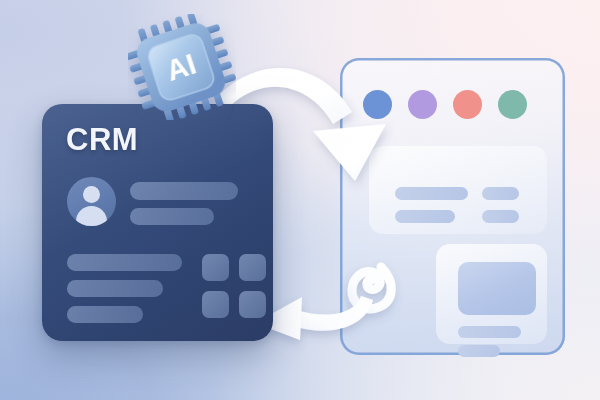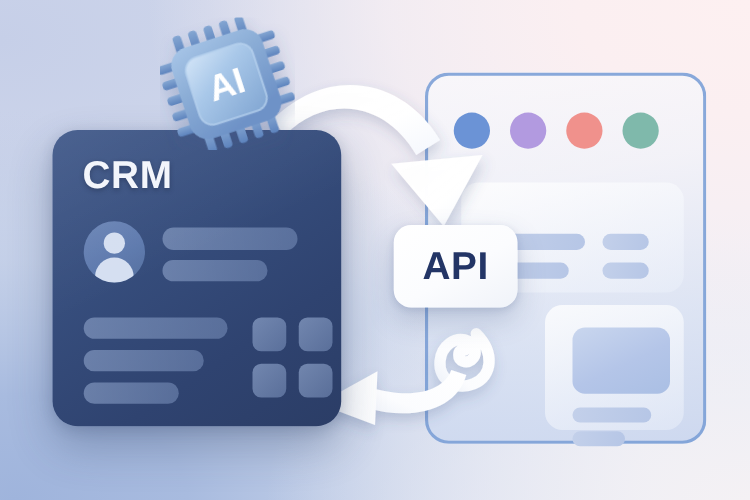--- a/index.html
+++ b/index.html
@@ -365,17 +365,14 @@
         <rect x="86" y="75" width="16" height="7" rx="3"></rect>
       </g>
 
       <rect x="15" y="15" width="76" height="76" rx="15" fill="url(#gradChipBody)"></rect>
       <rect x="25" y="25" width="56" height="56" rx="11" fill="url(#gradChipFace)" stroke="#b7d1ee" stroke-width="1.6" stroke-opacity="0.75"></rect>
 
       <text x="53" y="63" text-anchor="middle" font-family="'Liberation Sans', sans-serif" font-size="29" font-weight="700" fill="#ffffff">AI</text>
     </g>
   </svg>
 
-  <div id="api-badge" class="layer">
-    <span class="api-text">API</span>
-  </div>
 
 </div>
 
 </body></html>

